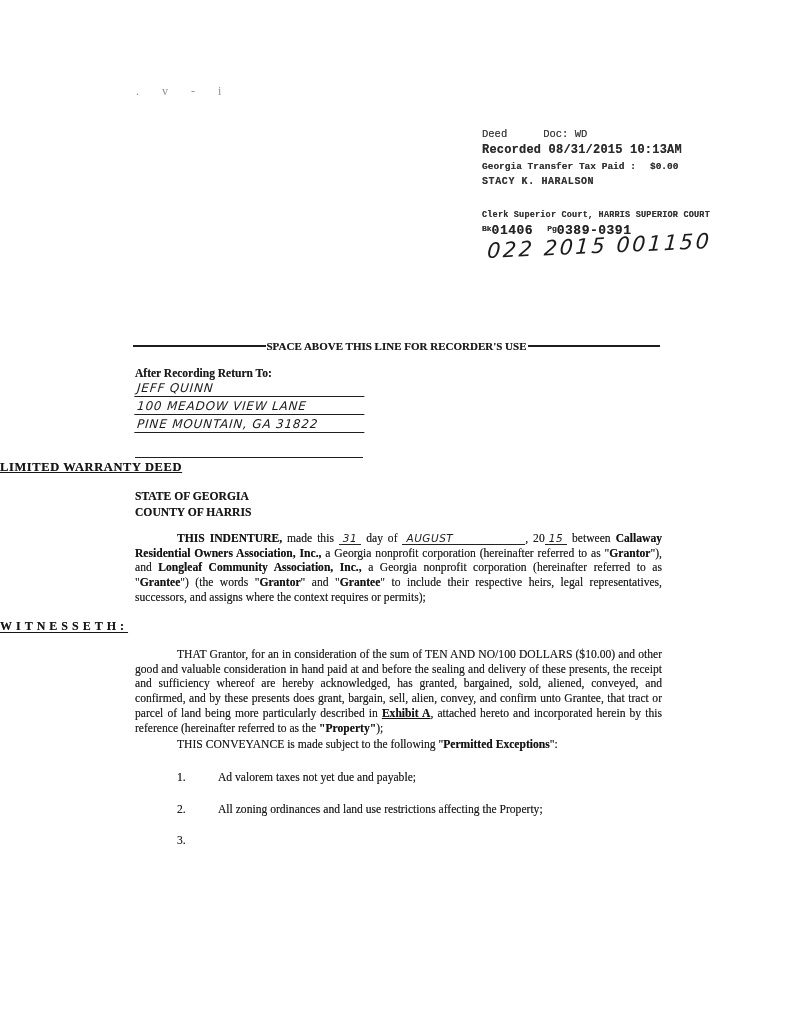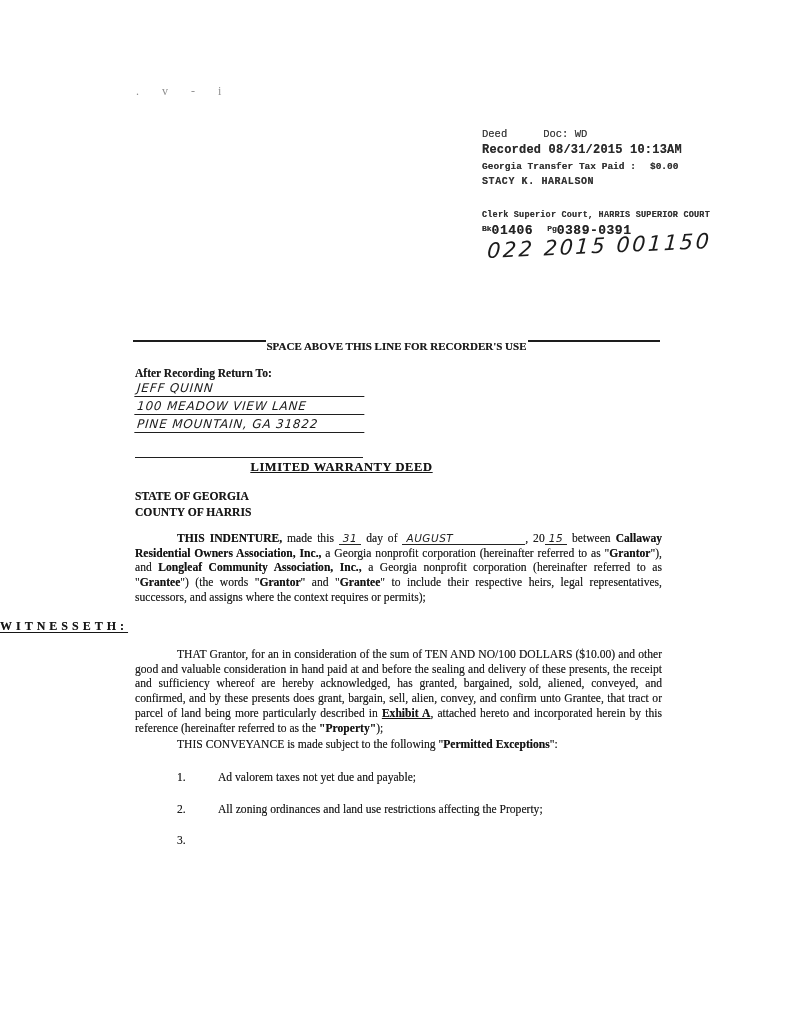--- a/index.html
+++ b/index.html
@@ -24,33 +24,33 @@
   .bkpg-label { font-size:8px; font-weight:600; margin-top:1px; }
   .bkpg-value { font-size:13px; font-weight:700; letter-spacing:.5px; color:#242424; }
   .bkpg-gap { width:14px; }
 
   
   .hw { font-family:"DejaVu Sans", sans-serif; font-style:italic; color:#1b1b1b; text-shadow:none; }
   .case-number { position:absolute; left:487px; top:234px; font-size:21px; letter-spacing:2.5px;
     transform:rotate(-2.5deg) skewX(-6deg); }
 
   
-  .divider { position:absolute; left:133px; top:340px; width:527px; display:flex; }
+  .divider { position:absolute; left:133px; top:340px; width:527px; display:flex; align-items:center; }
   .divider .rule { flex:1; border-top:2px solid #1d1d1d; }
   .divider .label { font-size:11px; font-weight:700; white-space:nowrap; padding:0 1px; color:#1c1c1c; }
 
   
   .return-to { position:absolute; left:135px; top:367px; }
   .return-label { font-size:11.5px; font-weight:700; color:#1b1b1b; }
   .hw-line { width:228px; border-bottom:1.6px solid #1f1f1f; padding:0 0 1px 2px; margin-top:2px;
     font-size:12px; letter-spacing:.8px; transform:skewX(-5deg); font-weight:500; height:14px; }
   .blank-line { width:228px; border-bottom:1.6px solid #1f1f1f; height:20px; margin-top:4px; }
 
   
-  .title-wrap { position:absolute; left:0; top:457px; width:683px; text-align:center; }
+  .title-wrap { position:absolute; left:0; top:457px; width:683px; text-align:left; }
   .title-wrap span { font-size:12.5px; font-weight:700; letter-spacing:.6px;
     text-decoration:underline; color:#161616; }
   .jurisdiction { position:absolute; left:135px; top:489px; font-size:11.6px; font-weight:700;
     line-height:15.5px; color:#191919; }
   .witnesseth-wrap { position:absolute; left:0; top:616px; width:791px; text-align:left; }
   .witnesseth-wrap span { font-size:12px; font-weight:700; letter-spacing:4px;
     text-decoration:underline; text-underline-offset:2px; color:#161616; }
 
   
   .para { position:absolute; left:135px; width:527px; font-size:11.6px; line-height:14.7px;

